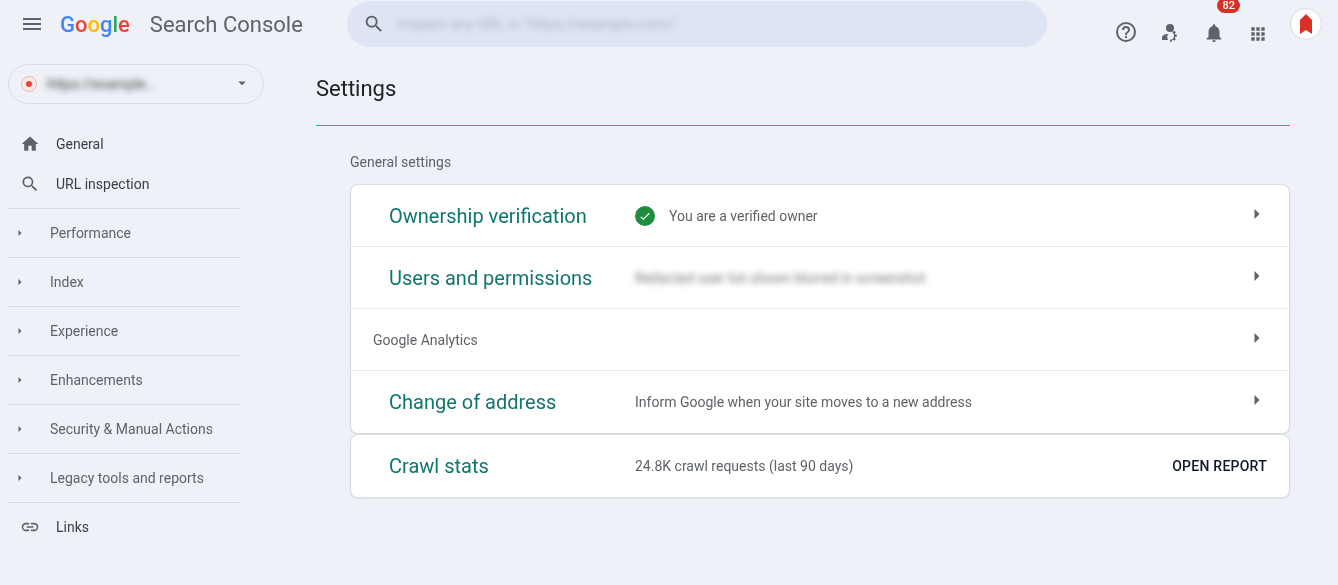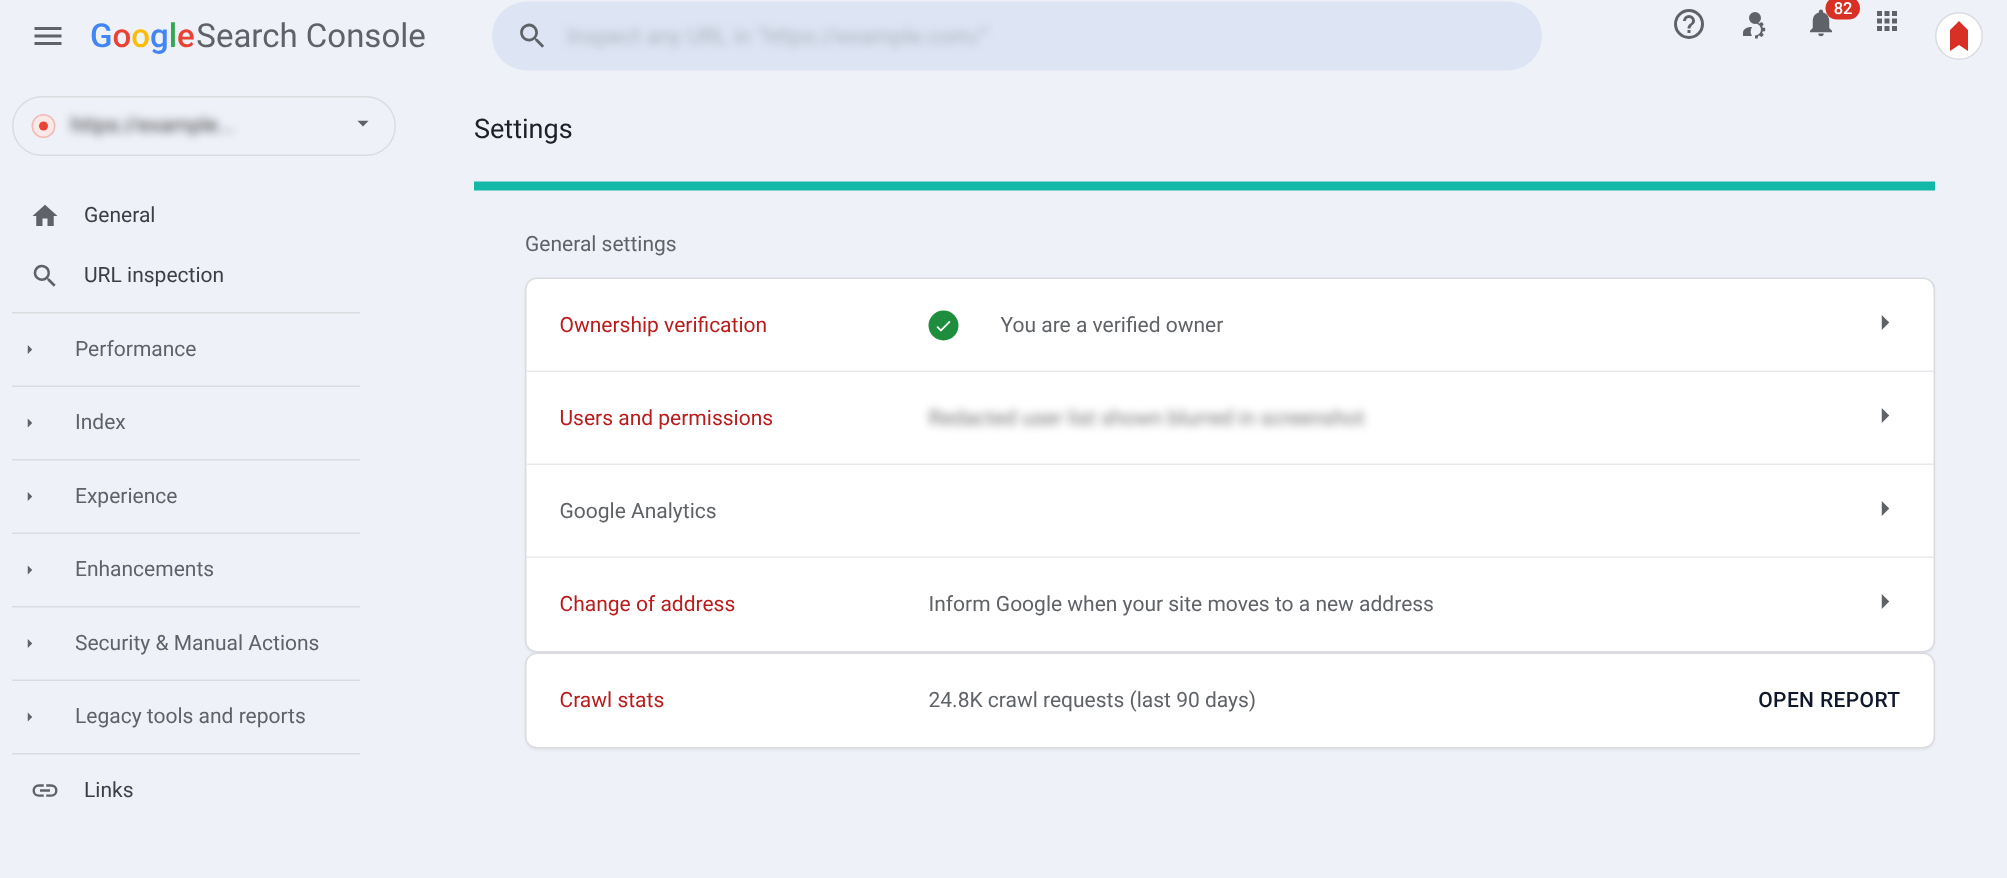--- a/index.html
+++ b/index.html
@@ -31,21 +31,21 @@
       color: #5f6368;
       font-weight: 400;
     }
     .logo-g { font-weight: 500; }
     .g1 { color: #4285F4; }
     .g2 { color: #EA4335; }
     .g3 { color: #FBBC05; }
     .g4 { color: #4285F4; }
     .g5 { color: #34A853; }
     .g6 { color: #EA4335; }
-    .logo-text { margin-left: 1px; color: #5f6368; }
+    .logo-text { margin-left: 20px; color: #5f6368; }
     .search-wrap {
       margin-left: 44px;
       flex: 0 0 700px;
     }
     .search-pill {
       display: flex; align-items: center;
       background: #dde5f4;
       border-radius: 24px;
       height: 46px;
       padding: 0 16px;
@@ -56,21 +56,21 @@
       filter: blur(3px);
       font-size: 15px;
     }
     .top-actions {
       margin-left: auto;
       display: flex; align-items: center; gap: 4px;
       padding-right: 8px;
     }
     .icon-btn {
       width: 40px; height: 40px;
-      display: flex; align-items: flex-start; justify-content: center;
+      display: flex; align-items: flex-end; justify-content: center;
       cursor: pointer;
       color: #5f6368;
       position: relative;
       border-radius: 50%;
     }
     .badge {
       position: absolute;
       top: -6px; right: -6px;
       background: #d93025;
       color: #fff;
@@ -142,25 +142,25 @@
     }
     .nav-cat { color:#5f6368; gap:22px; padding-left:14px; }
     .nav-cat .arrow { width:14px; display:flex; }
     .nav-cat .clabel { font-size:14px; color:#5f6368; }
     .main {
       flex: 1;
       padding: 28px 48px 0 36px;
       overflow: auto;
     }
     .page-title {
-      font-size: 18px;
+      font-size: 22px;
       color: #202124;
       font-weight: 400;
       padding-bottom: 24px;
-      border-bottom: 6px solid #14b8a6;
+      border-bottom: 1px solid #14b8a6;
     }
     .section-label {
       font-size: 14px;
       color: #5f6368;
       margin: 28px 0 14px 34px;
     }
     .card {
       background: #fff;
       border-radius: 8px;
       border: 1px solid #dadce0;
@@ -170,28 +170,29 @@
     .row {
       display: flex; align-items: center;
       min-height: 62px;
       padding: 0 22px;
       border-bottom: 1px solid #e8eaed;
       cursor: pointer;
     }
     .row:last-child { border-bottom: none; justify-content: flex-end; }
     .row .rlabel {
       width: 246px;
-      font-size: 14px;
-      color: #b91c1c;
+      font-size: 20px;
+      color: #0f766e;
+      margin-left: 16px;
     }
     .row .rvalue {
       flex: 1;
       font-size: 14px;
       color: #5f6368;
-      display: flex; align-items: center; gap: 28px;
+      display: flex; align-items: center; gap: 14px;
     }
     .row .rvalue.blurred { filter: blur(3px); color:#777; }
     .row .chev, .row .action {
       color: #5f6368;
     }
     .check-circle {
       width: 20px; height: 20px;
       background: #1e8e3e;
       border-radius: 50%;
       display: flex; align-items: center; justify-content: center;

